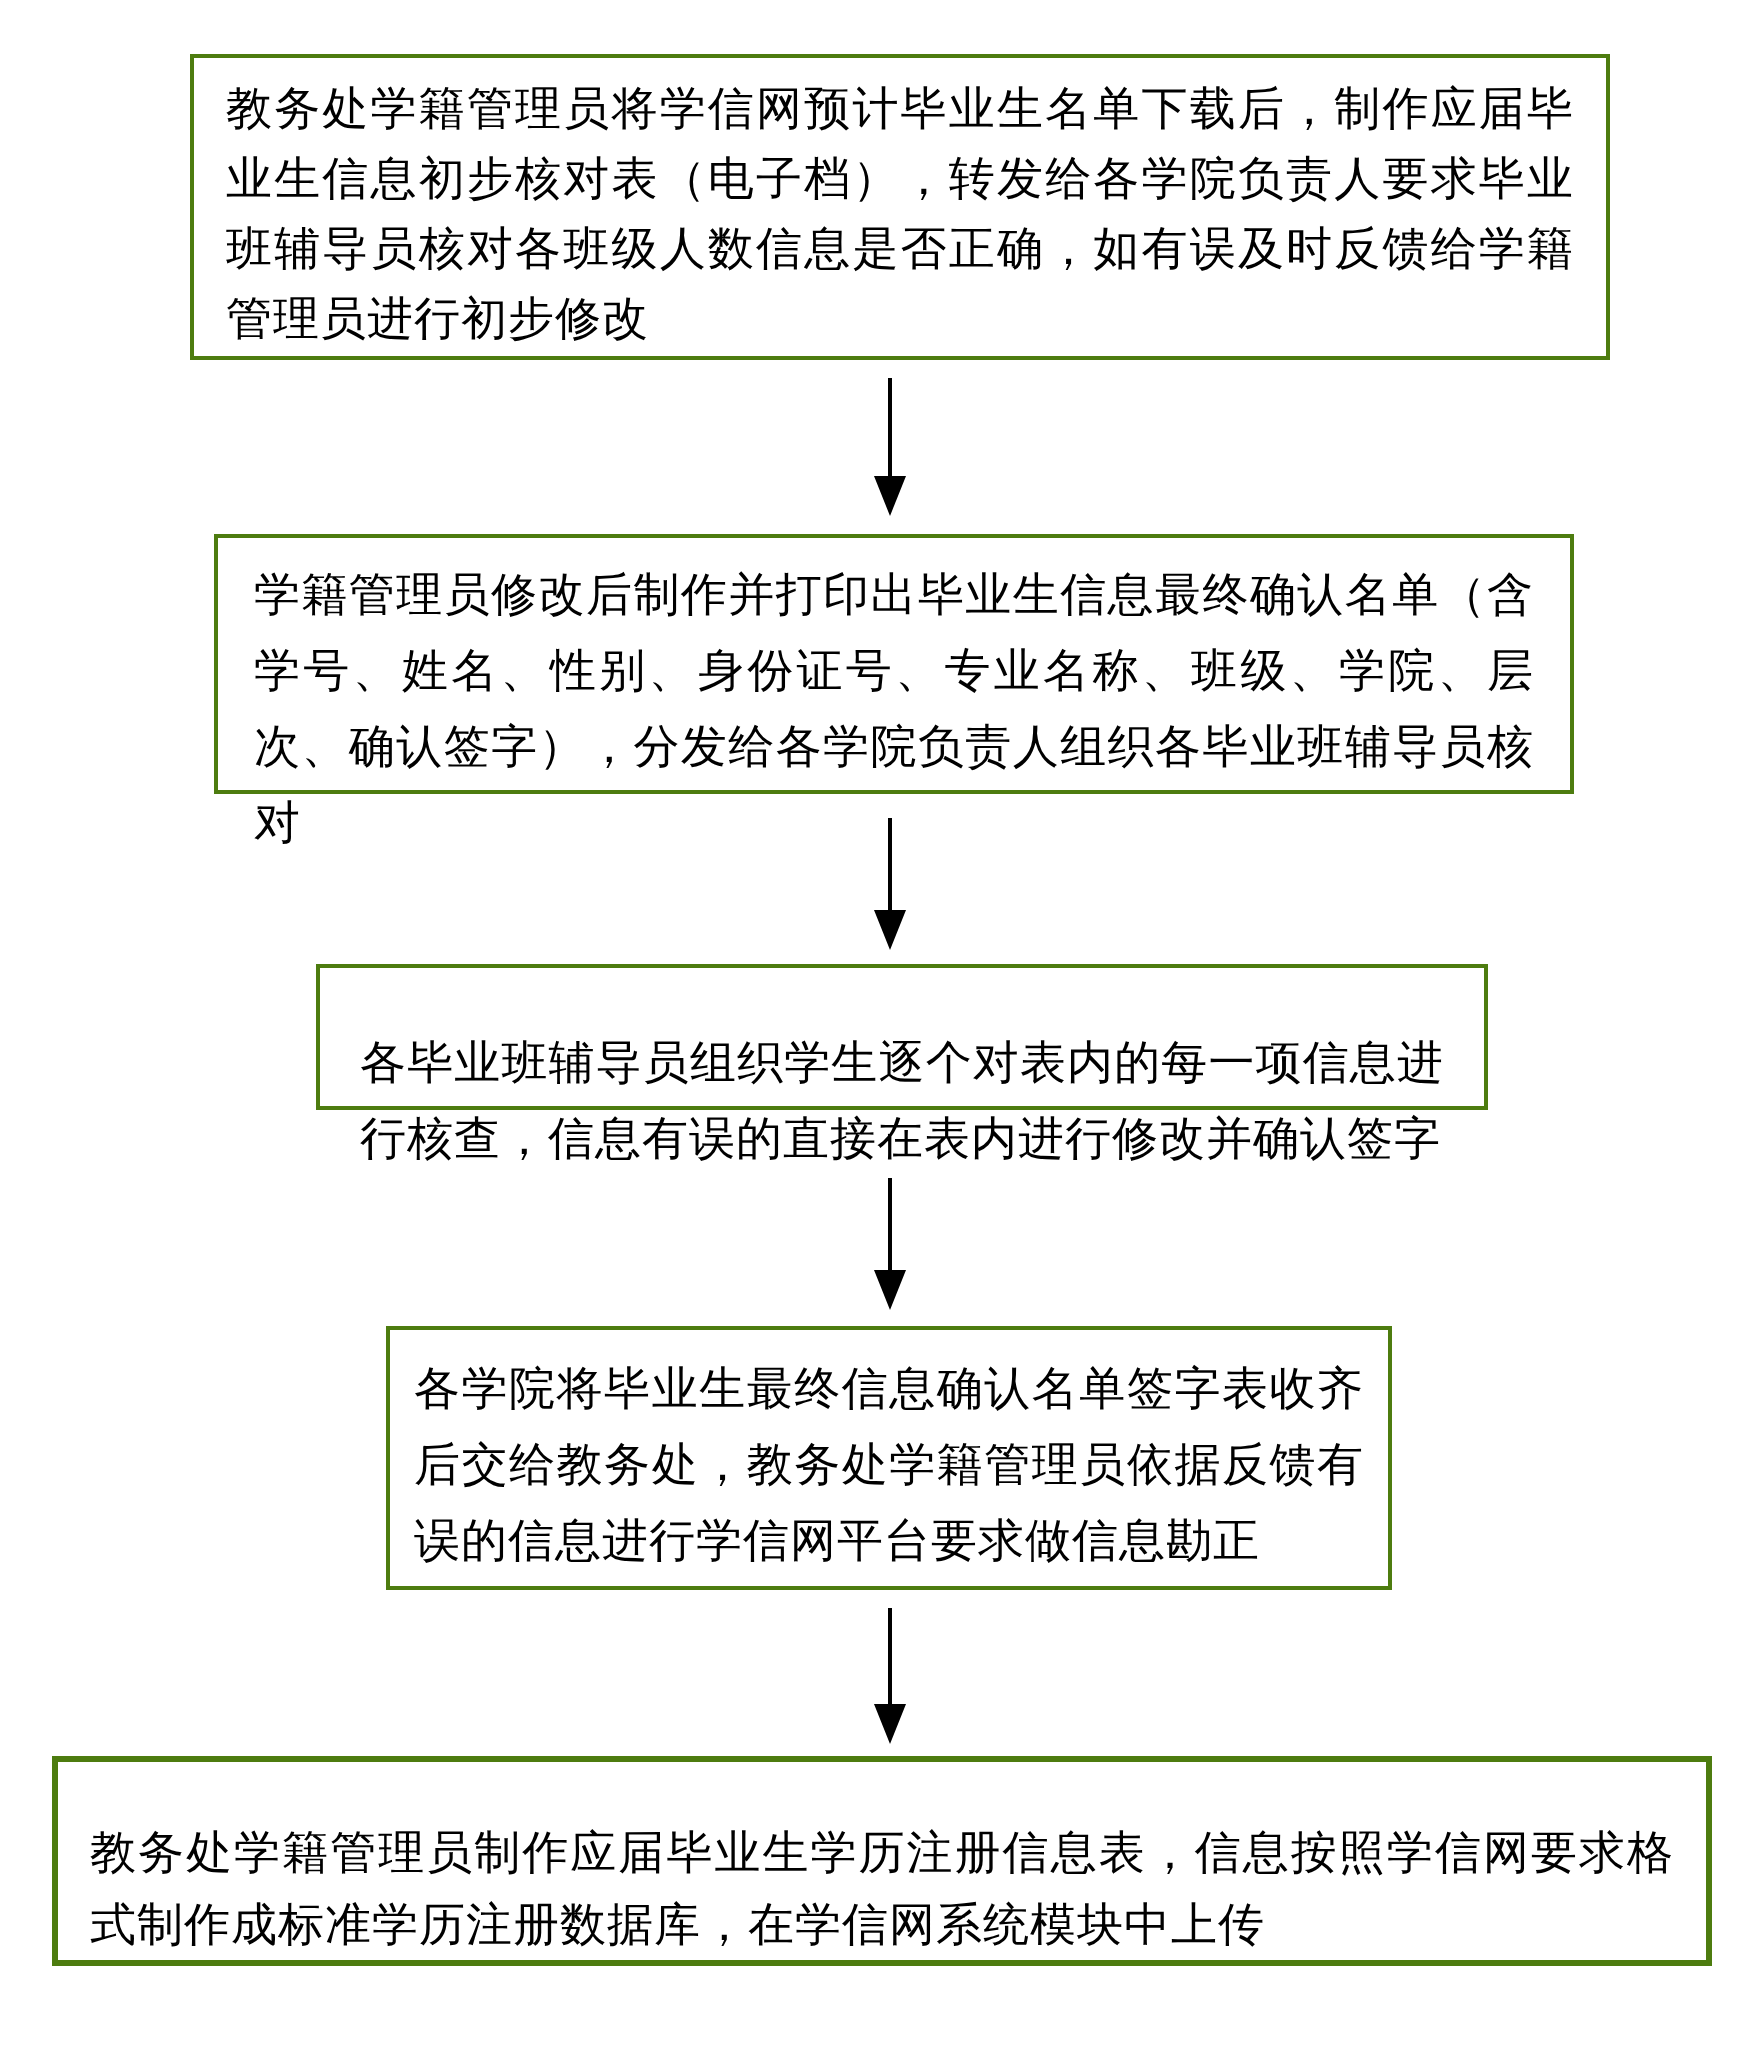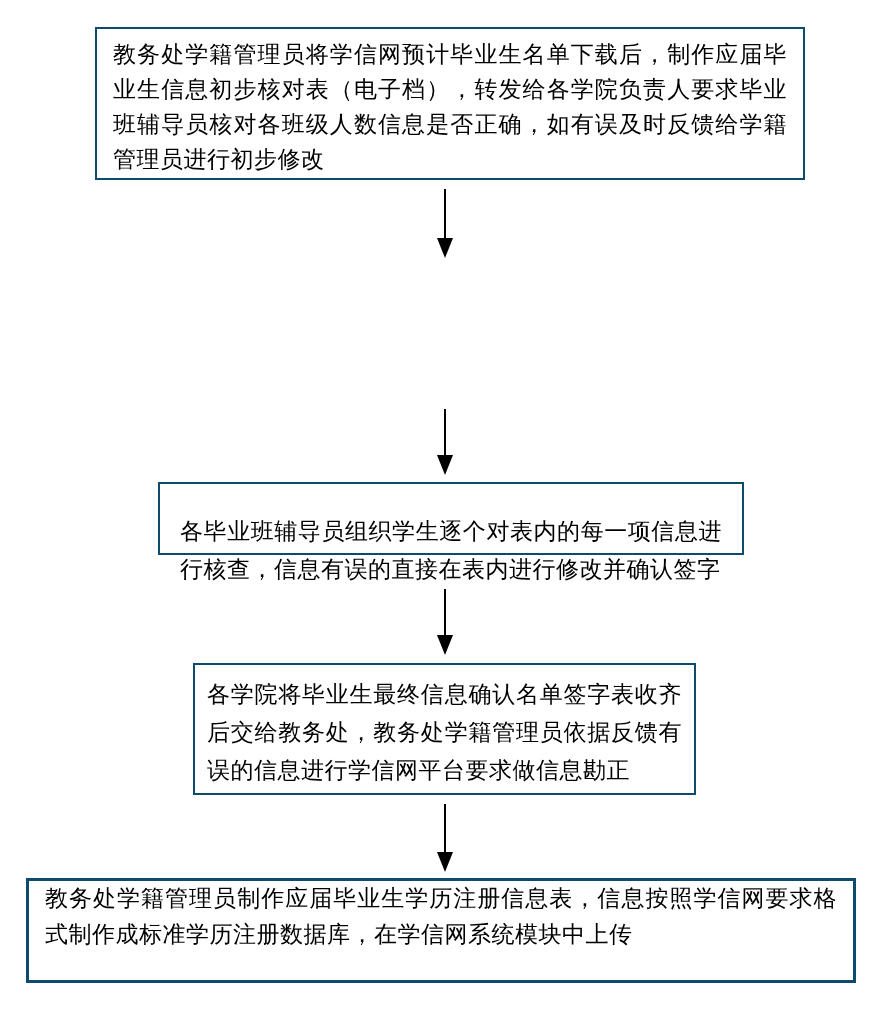--- a/index.html
+++ b/index.html
@@ -12,35 +12,35 @@
     width: 879px;
     height: 1024px;
     background: #ffffff;
     font-family: "Liberation Serif", "DejaVu Serif", serif;
     color: #000000;
     overflow: hidden;
   }
   .flow-box {
     position: absolute;
     box-sizing: border-box;
-    border: 2px solid #0c4a6e;
+    border: 2px solid #4d7c0f;
     background: #ffffff;
     font-size: 23px;
     color: #000000;
     text-align: justify;
     letter-spacing: 0.5px;
   }
   .flow-box .box-text {
     display: block;
   }
   .box-1 { left: 95px;  top: 27px;  width: 710px; height: 153px; padding: 8px 16px;  line-height: 35px; }
   .box-2 { left: 107px; top: 267px; width: 680px; height: 130px; padding: 10px 18px; line-height: 38px; }
   .box-3 { left: 158px; top: 482px; width: 586px; height: 73px;  padding: 29px 20px; line-height: 38px; }
   .box-4 { left: 193px; top: 663px; width: 503px; height: 132px; padding: 11px 12px; line-height: 38px; }
-  .box-5 { left: 26px;  top: 878px; width: 830px; height: 105px; padding: 0 16px; line-height: 36px; border-width: 3px; }
+  .box-5 { left: 26px;  top: 878px; width: 830px; height: 105px; padding: 28px 16px; line-height: 36px; border-width: 3px; }
 
   .flow-arrow {
     position: absolute;
     width: 16px;
     display: flex;
     flex-direction: column;
     align-items: center;
   }
   .arrow-line {
     width: 2px;
@@ -66,20 +66,23 @@
 
   <div class="flow-box box-1">
     <span class="box-text">教务处学籍管理员将学信网预计毕业生名单下载后，制作应届毕业生信息初步核对表（电子档），转发给各学院负责人要求毕业班辅导员核对各班级人数信息是否正确，如有误及时反馈给学籍管理员进行初步修改</span>
   </div>
 
   <div class="flow-arrow arrow-1">
     <div class="arrow-line"></div>
     <div class="arrow-head"></div>
   </div>
 
+  <div class="flow-box box-2">
+    <span class="box-text">学籍管理员修改后制作并打印出毕业生信息最终确认名单（含学号、姓名、性别、身份证号、专业名称、班级、学院、层次、确认签字），分发给各学院负责人组织各毕业班辅导员核对</span>
+  </div>
 
   <div class="flow-arrow arrow-2">
     <div class="arrow-line"></div>
     <div class="arrow-head"></div>
   </div>
 
   <div class="flow-box box-3">
     <span class="box-text">各毕业班辅导员组织学生逐个对表内的每一项信息进行核查，信息有误的直接在表内进行修改并确认签字</span>
   </div>
 

